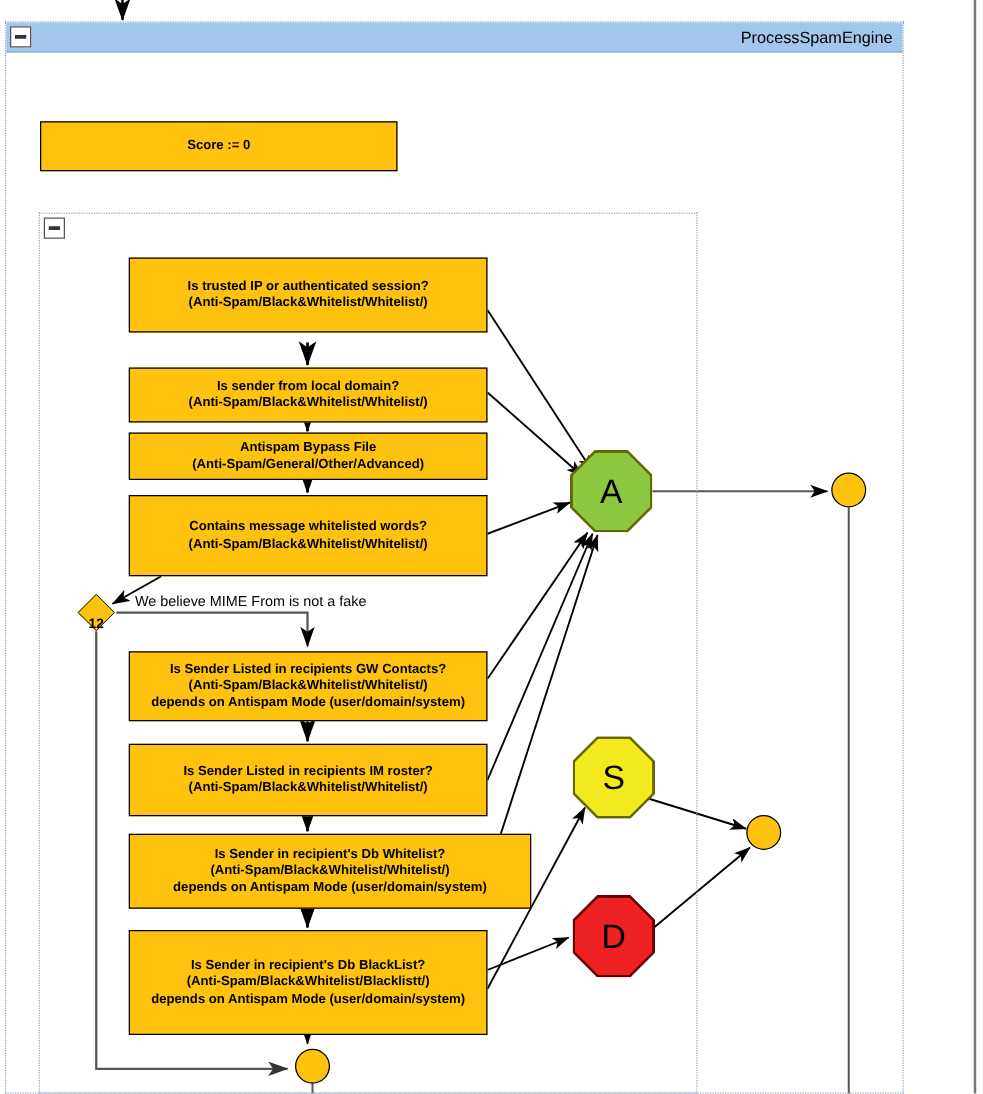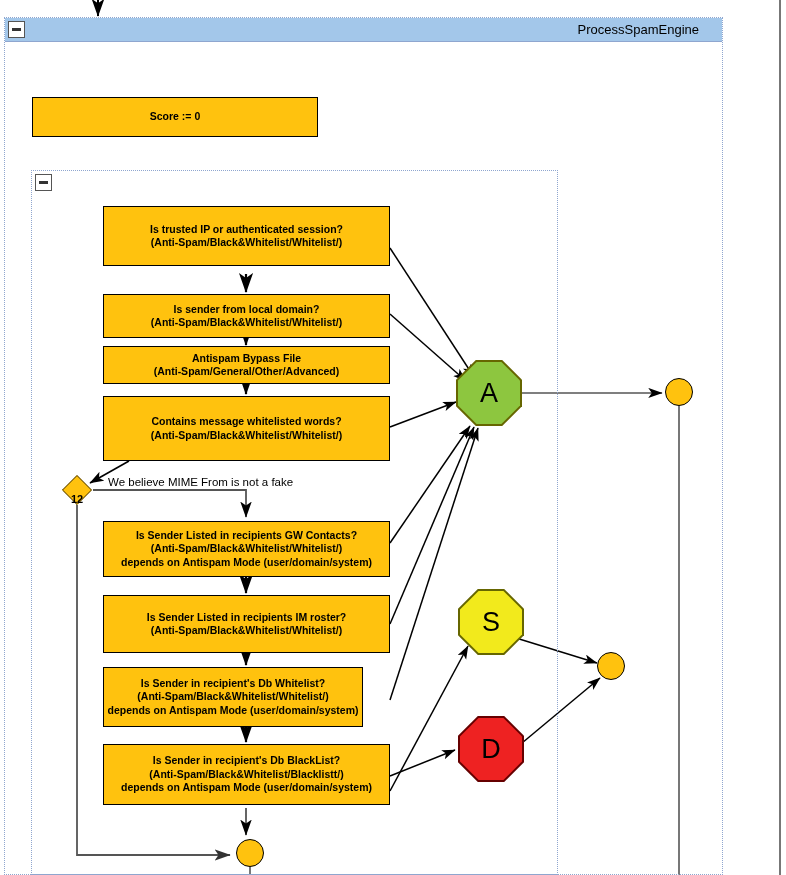--- a/index.html
+++ b/index.html
@@ -43,21 +43,21 @@
     background: #a3c7ea;
     border-bottom: 1px solid #8fa6cf;
     box-sizing: border-box;
     display: flex;
     align-items: center;
     justify-content: flex-end;
   }
   .group-title {
     font-size: 13px;
     color: #000000;
-    padding-right: 23px;
+    padding-right: 8px;
     white-space: nowrap;
   }
   .collapse-btn {
     position: absolute;
     left: 3px;
     top: 3px;
     width: 17px;
     height: 17px;
     background: #ffffff;
     border: 1px solid #555555;
@@ -263,27 +263,27 @@
     <span class="ln">Is Sender Listed in recipients GW Contacts?</span>
     <span class="ln">(Anti-Spam/Black&amp;Whitelist/Whitelist/)</span>
     <span class="ln">depends on Antispam Mode (user/domain/system)</span>
   </div>
 
   <div class="procbox" style="left:103px; top:595px; width:287px; height:58px;">
     <span class="ln">Is Sender Listed in recipients IM roster?</span>
     <span class="ln">(Anti-Spam/Black&amp;Whitelist/Whitelist/)</span>
   </div>
 
-  <div class="procbox" style="left:103px; top:667px; width:260px; height:60px;">
+  <div class="procbox" style="left:103px; top:667px; width:322px; height:60px;">
     <span class="ln">Is Sender  in recipient's Db Whitelist?</span>
     <span class="ln">(Anti-Spam/Black&amp;Whitelist/Whitelist/)</span>
     <span class="ln">depends on Antispam Mode (user/domain/system)</span>
   </div>
 
-  <div class="procbox" style="left:103px; top:744px; width:287px; height:61px;align-items:center;">
+  <div class="procbox" style="left:103px; top:744px; width:287px; height:84px;align-items:center;">
     <span class="ln">Is Sender  in recipient's Db  BlackList?</span>
     <span class="ln">(Anti-Spam/Black&amp;Whitelist/Blacklistt/)</span>
     <span class="ln">depends on Antispam Mode (user/domain/system)</span>
   </div>
 
   <div class="octagon" style="left:456px; top:360px; width:66px; height:66px; background:#666600;">
     <div class="oct-inner" style="background:#8DC63F;"></div>
     <span class="oct-label">A</span>
   </div>
 

